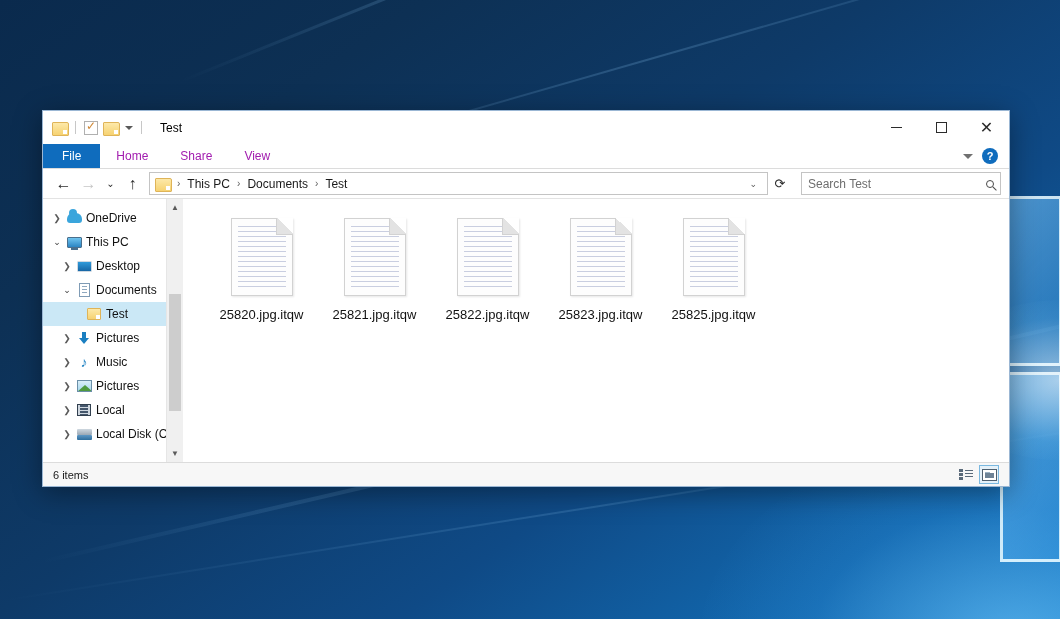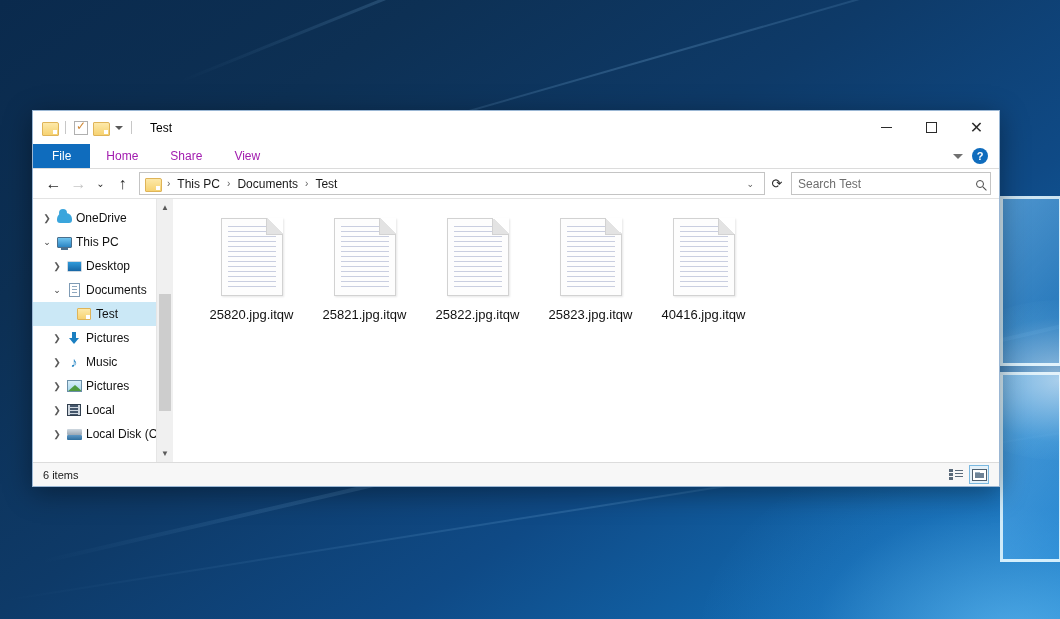--- a/index.html
+++ b/index.html
@@ -32,21 +32,21 @@
   .pane {
     position: absolute;
     background: linear-gradient(135deg, rgba(120,200,255,.60), rgba(60,160,235,.30));
     border: 3px solid rgba(235,250,255,.85);
     pointer-events: none;
   }
 
   
   #explorer {
     position: absolute;
-    left: 32px; top: 110px;
+    left: 42px; top: 110px;
     width: 968px; height: 377px;
     background: #ffffff;
     border: 1px solid #9bb7d4;
     box-shadow: 0 6px 26px rgba(0,0,0,.38);
     display: flex; flex-direction: column;
     font-size: 12px; color: #000;
   }
 
   
   .titlebar {
@@ -138,21 +138,21 @@
   .crumb { font-size: 12px; color: #1a1a1a; padding: 0 2px; white-space: nowrap; }
   .crumb-sep { color: #5d5d5d; font-size: 10px; padding: 0 5px; }
   .crumbbox .folder-ico { margin-right: 2px; }
   .crumb-drop { margin-left: auto; color: #5a5a5a; font-size: 9px; padding: 0 5px; }
   .refresh-btn {
     width: 24px; height: 23px; display: flex; align-items: center; justify-content: center;
     border: 1px solid transparent; color: #2b2b2b; font-size: 13px;
   }
   .searchbox {
     width: 200px; height: 23px; border: 1px solid #c4c4c4; background: #fff;
-    display: flex; align-items: center; padding: 0 6px; margin-left: 2px;
+    display: flex; align-items: center; padding: 0 6px; margin-left: 9px;
   }
   .searchbox input {
     border: none; outline: none; flex: 1; font-size: 12px;
     font-family: "Liberation Sans", sans-serif; color: #111; background: transparent;
     min-width: 0;
   }
   .searchbox input::placeholder { color: #6e6e6e; }
   .mag {
     width: 8px; height: 8px; border: 1.4px solid #4a4a4a; border-radius: 50%;
     position: relative; flex: none; margin-left: 4px;
@@ -581,21 +581,21 @@
 
 
       <div class="fitem">
         <div class="ficon-wrap">
           <div class="ficon">
             <div class="lines"></div>
             <div class="fold-mask"></div>
             <div class="fold"></div>
           </div>
         </div>
-        <div class="fname">40416.jpg.itqw</div>
+        <div class="fname">25825.jpg.itqw</div>
       </div>
 
     </div>
   </div>
 
   <div class="statusbar">
     <span>6 items</span>
     <div class="view-btns">
       <div class="vbtn">
         <span class="ic-details"></span>

